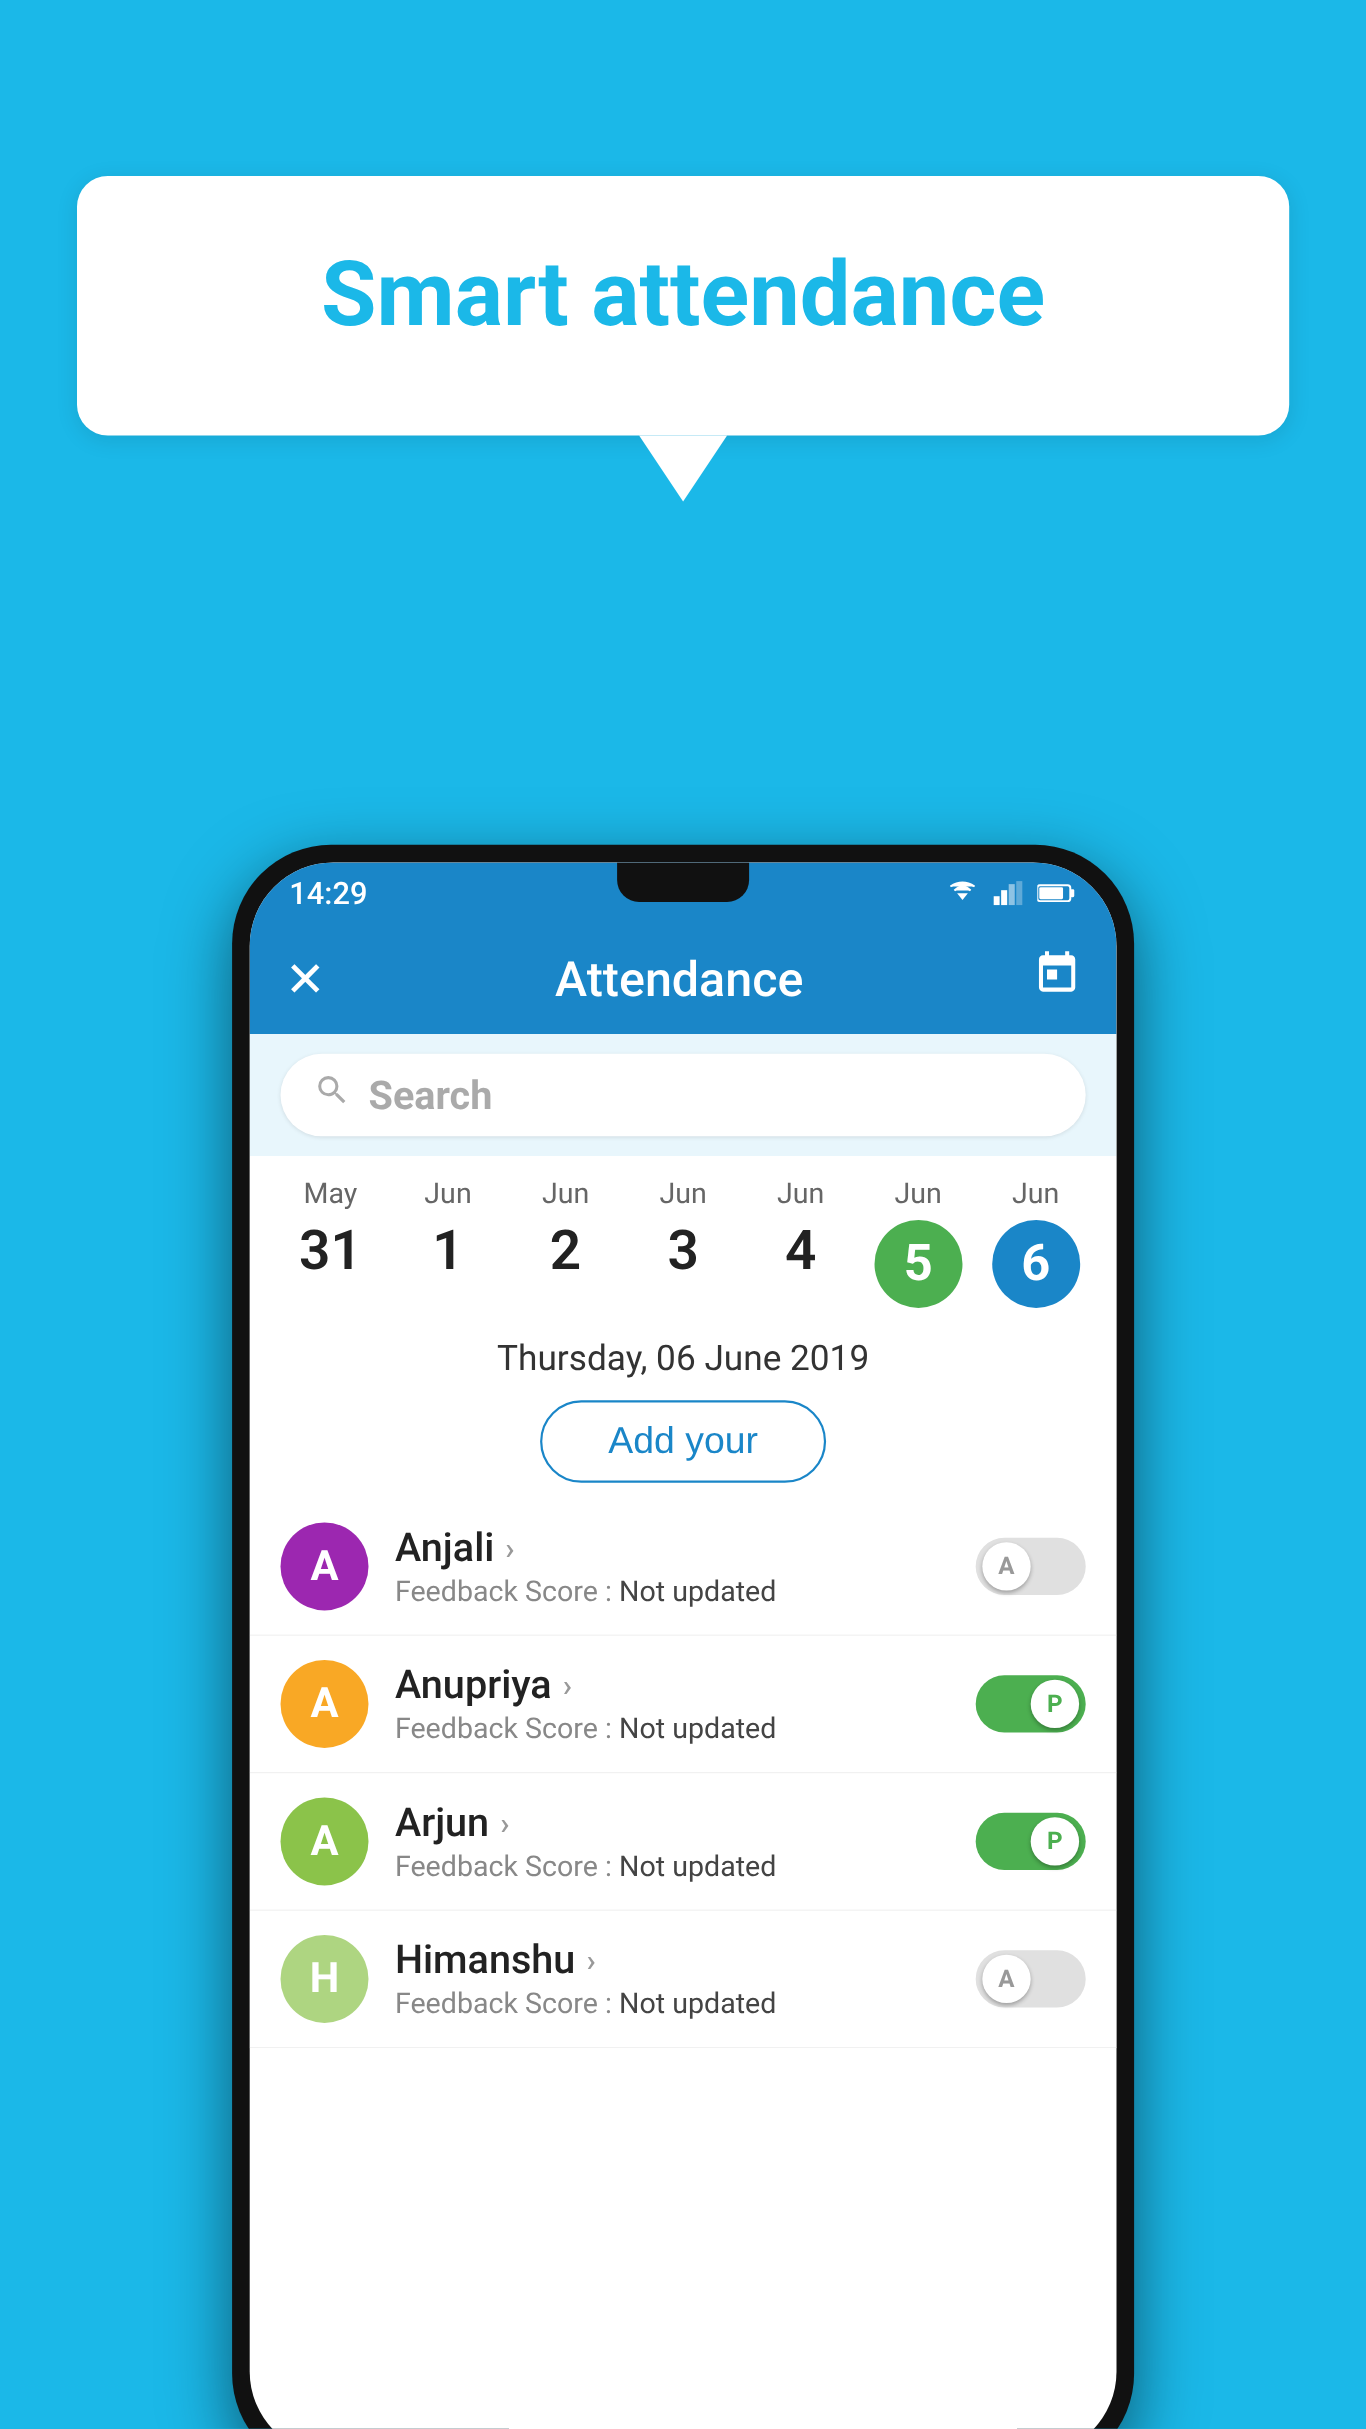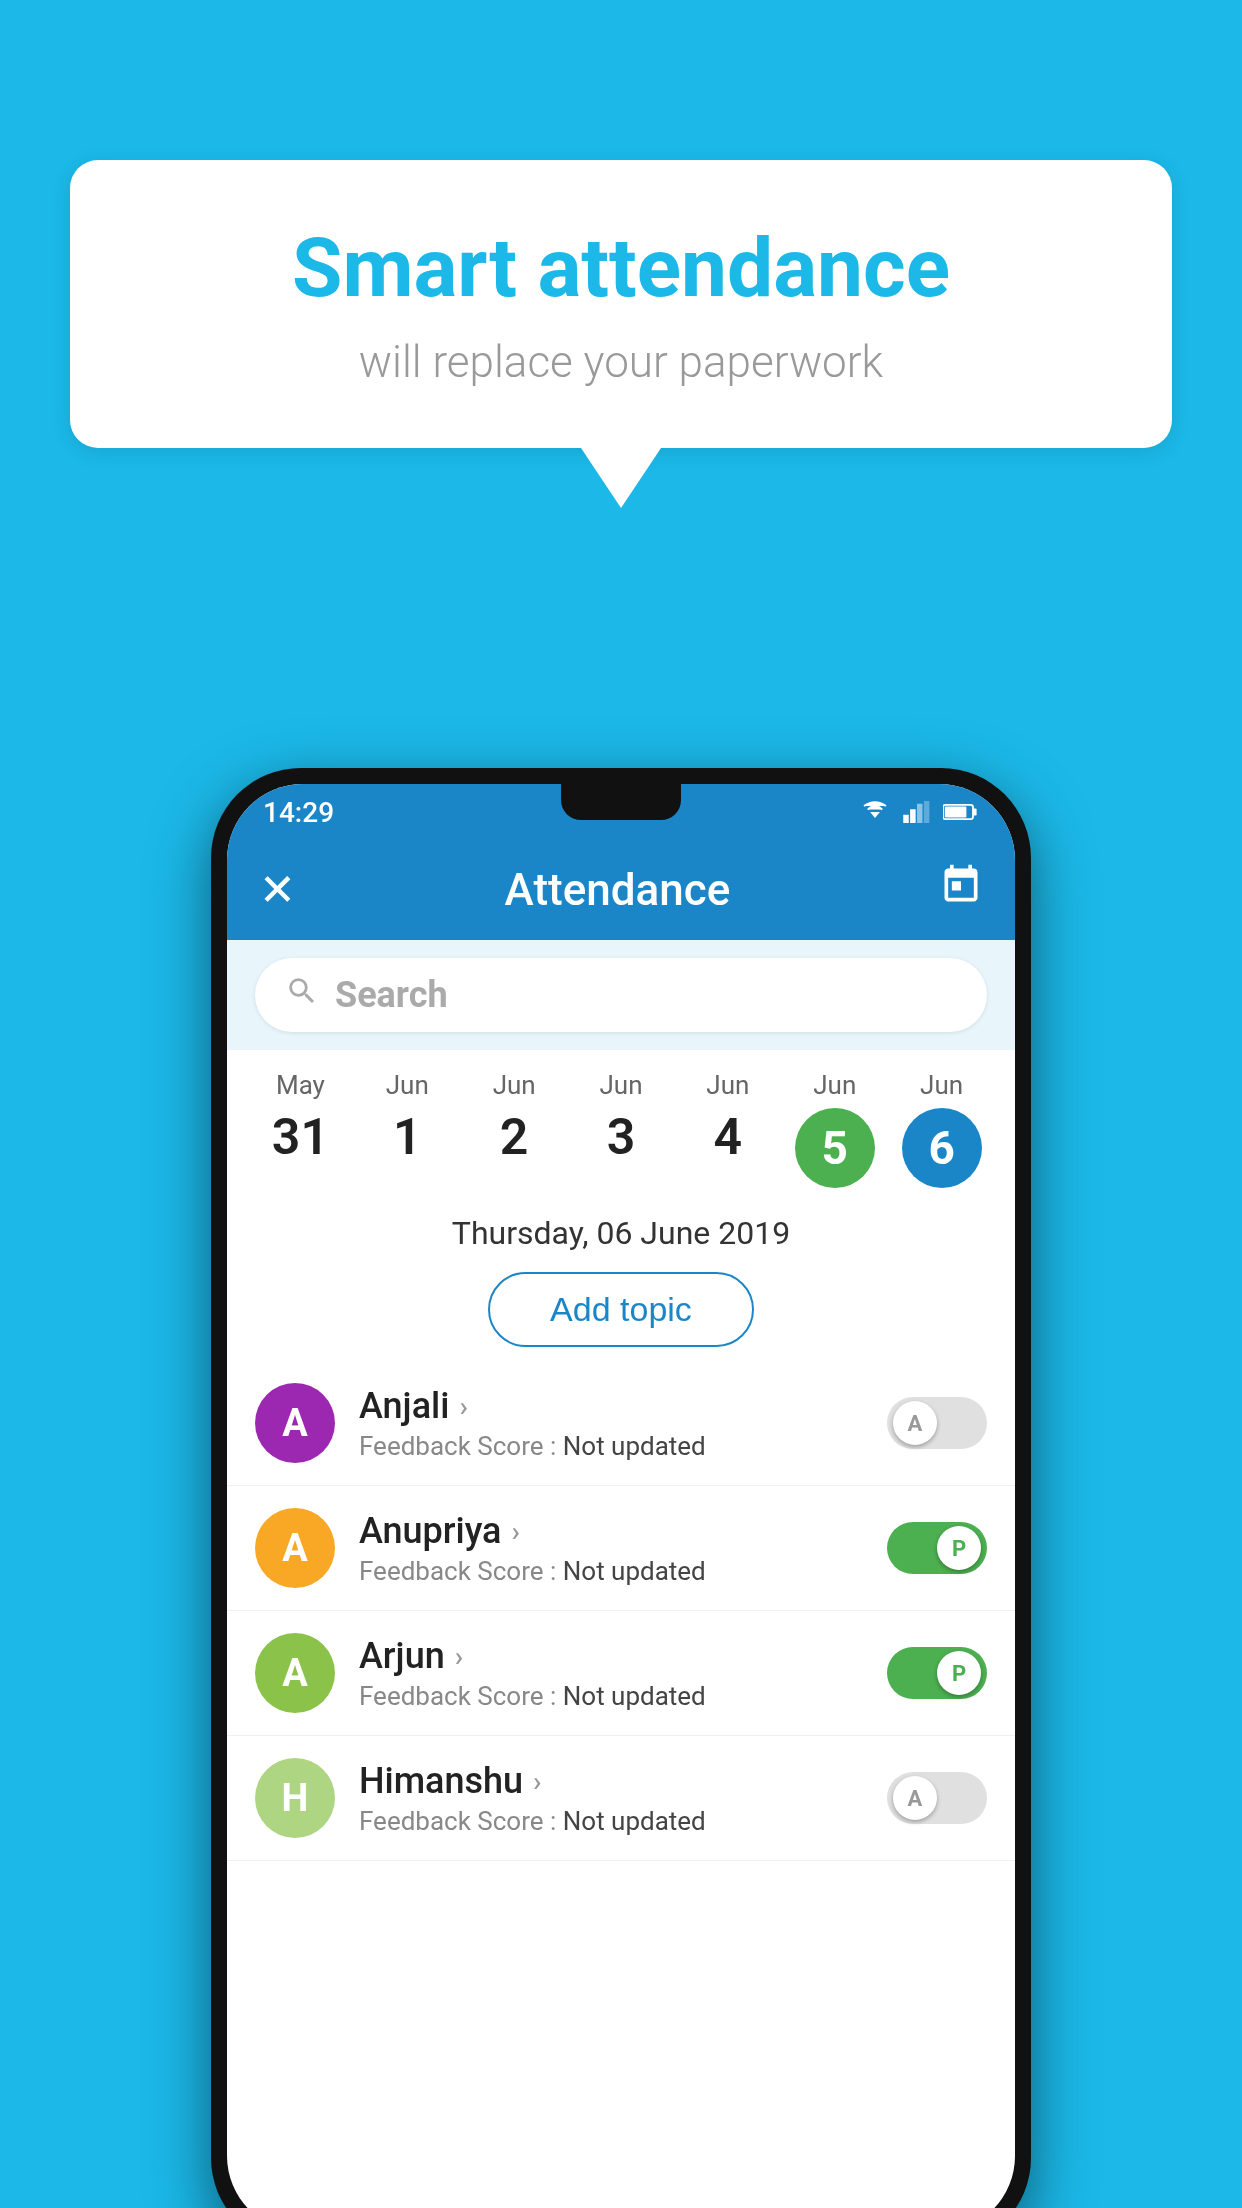--- a/index.html
+++ b/index.html
@@ -365,21 +365,20 @@
     .toggle-on .toggle-knob { color: #4caf50; }
   </style>
 </head>
 <body>
 
 <div style="width:1242px;height:2208px;background:#1bb8e8;position:relative;">
 
   <div class="speech-bubble-wrapper">
     <div class="speech-bubble">
       <div class="speech-bubble-title">Smart attendance</div>
-      <div class="speech-bubble-subtitle">will replace your paperwork</div>
     </div>
     <div class="speech-bubble-arrow"></div>
   </div>
 
   <div class="phone-frame">
     <div class="phone-inner">
 
       <div class="status-bar">
         <div class="notch"></div>
         <span class="status-bar-time">14:29</span>
@@ -460,21 +459,21 @@
               <span class="date-circle-num">6</span>
             </div>
           </div>
         </div>
 
       <div class="info-row">
         <div class="info-date-text">Thursday, 06 June 2019</div>
       </div>
 
       <div class="add-topic-wrapper">
-        <button class="add-topic-btn">Add topic</button>
+        <button class="add-topic-btn">Add your</button>
       </div>
 
 
       <div class="student-list" id="student-list-container">
           <div class="student-item">
             <div class="avatar" style="background-color: rgb(156, 39, 176);">A</div>
             <div class="student-info">
               <div class="student-name">Anjali <span class="chevron">›</span></div>
               <div class="student-score">Feedback Score : <span>Not updated</span></div>
             </div>

